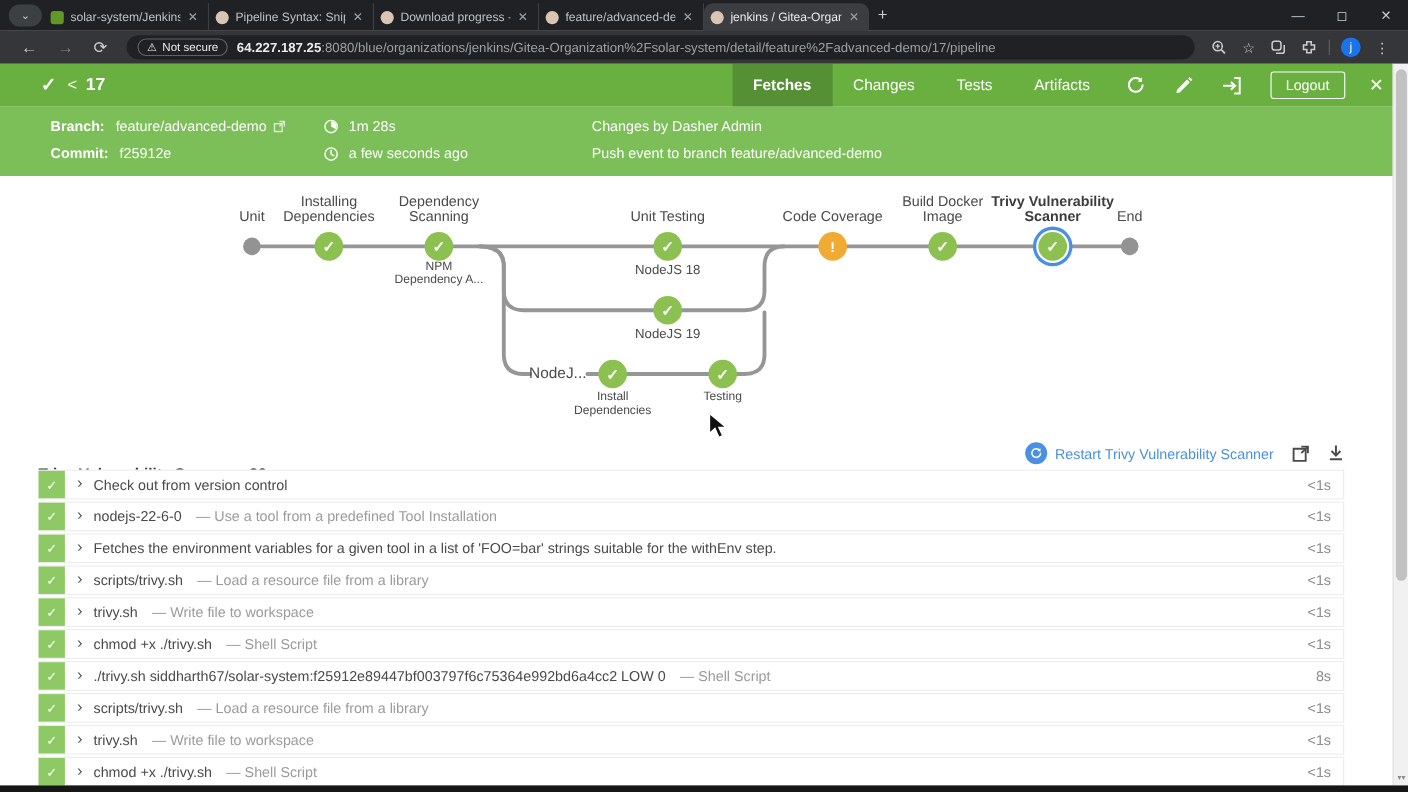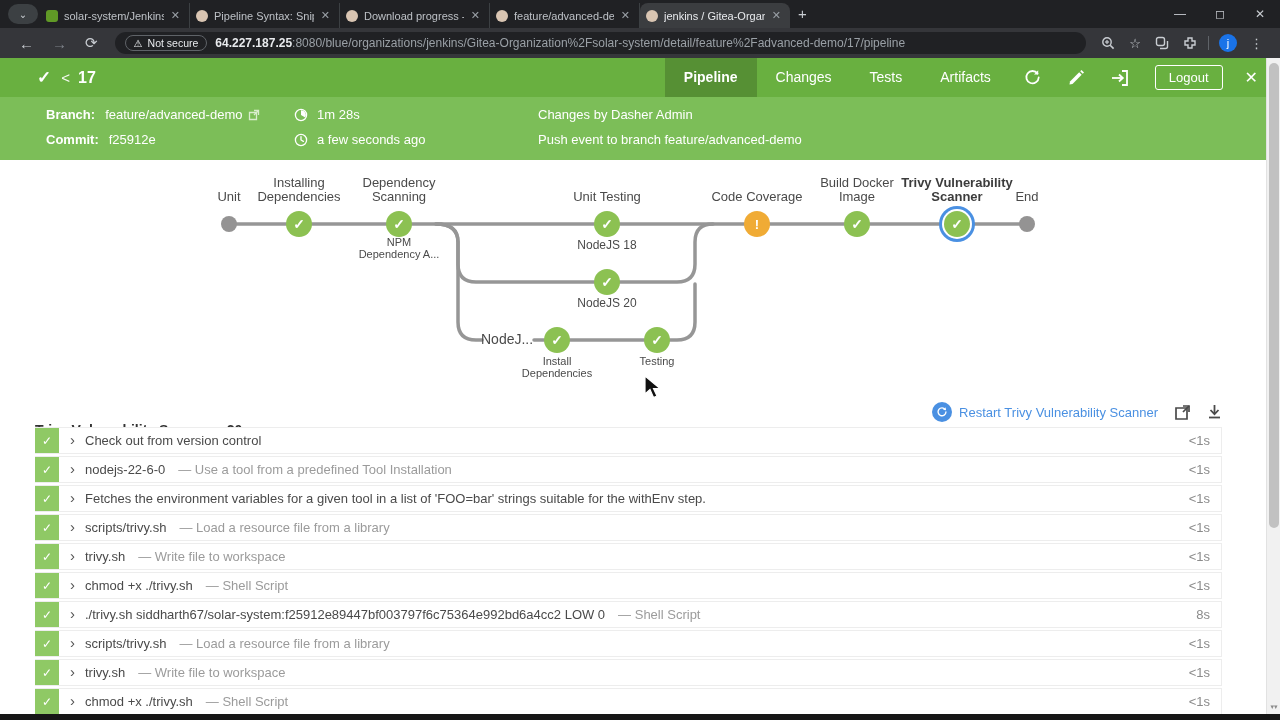--- a/index.html
+++ b/index.html
@@ -171,21 +171,21 @@
       <span class="avatar">j</span>
       <span class="tico">⋮</span>
     </div>
   </div>
 
   <div class="bo-header">
     <span class="run-check">✓</span>
     <span class="run-chev">&lt;</span>
     <span class="run-num">17</span>
     <div class="bo-nav">
-      <span class="bo-tab active">Pipeline</span>
+      <span class="bo-tab active">Fetches</span>
       <span class="bo-tab">Changes</span>
       <span class="bo-tab">Tests</span>
       <span class="bo-tab">Artifacts</span>
       <span class="hico">
         <svg width="19" height="19" viewBox="0 0 19 19">
             <path d="M14.5 5.5 A6.2 6.2 0 1 0 15.7 9.5" fill="none" stroke="#fff" stroke-width="1.8" stroke-linecap="round"></path>
             <path d="M15.2 2.2 L15.2 6.4 L11 6.4 Z" fill="#fff"></path>
           </svg>
       </span>
       <span class="hico">
@@ -286,21 +286,21 @@
 
     <div class="glabel" style="left:229px; top:30px;">Unit</div>
     <div class="glabel" style="left:299px; top:16px;">Installing
 Dependencies</div>
     <div class="glabel" style="left:399px; top:16px;">Dependency
 Scanning</div>
     <div class="gsub" style="left:399px; top:77px;">NPM
 Dependency A...</div>
     <div class="glabel" style="left:607px; top:30px;">Unit Testing</div>
     <div class="gsub" style="left:607px; top:80px; font-size:12px;">NodeJS 18</div>
-    <div class="gsub" style="left:607px; top:138px; font-size:12px;">NodeJS 20</div>
+    <div class="gsub" style="left:607px; top:138px; font-size:12px;">NodeJS 19</div>
     <div class="gname" style="left:481px; top:171px;">NodeJ...</div>
     <div class="gsub" style="left:557px; top:196px;">Install
 Dependencies</div>
     <div class="gsub" style="left:657px; top:196px;">Testing</div>
     <div class="glabel" style="left:757px; top:30px;">Code Coverage</div>
     <div class="glabel" style="left:857px; top:16px;">Build Docker
 Image</div>
     <div class="glabel bold" style="left:957px; top:16px;">Trivy Vulnerability
 Scanner</div>
     <div class="glabel" style="left:1027px; top:30px;">End</div>

